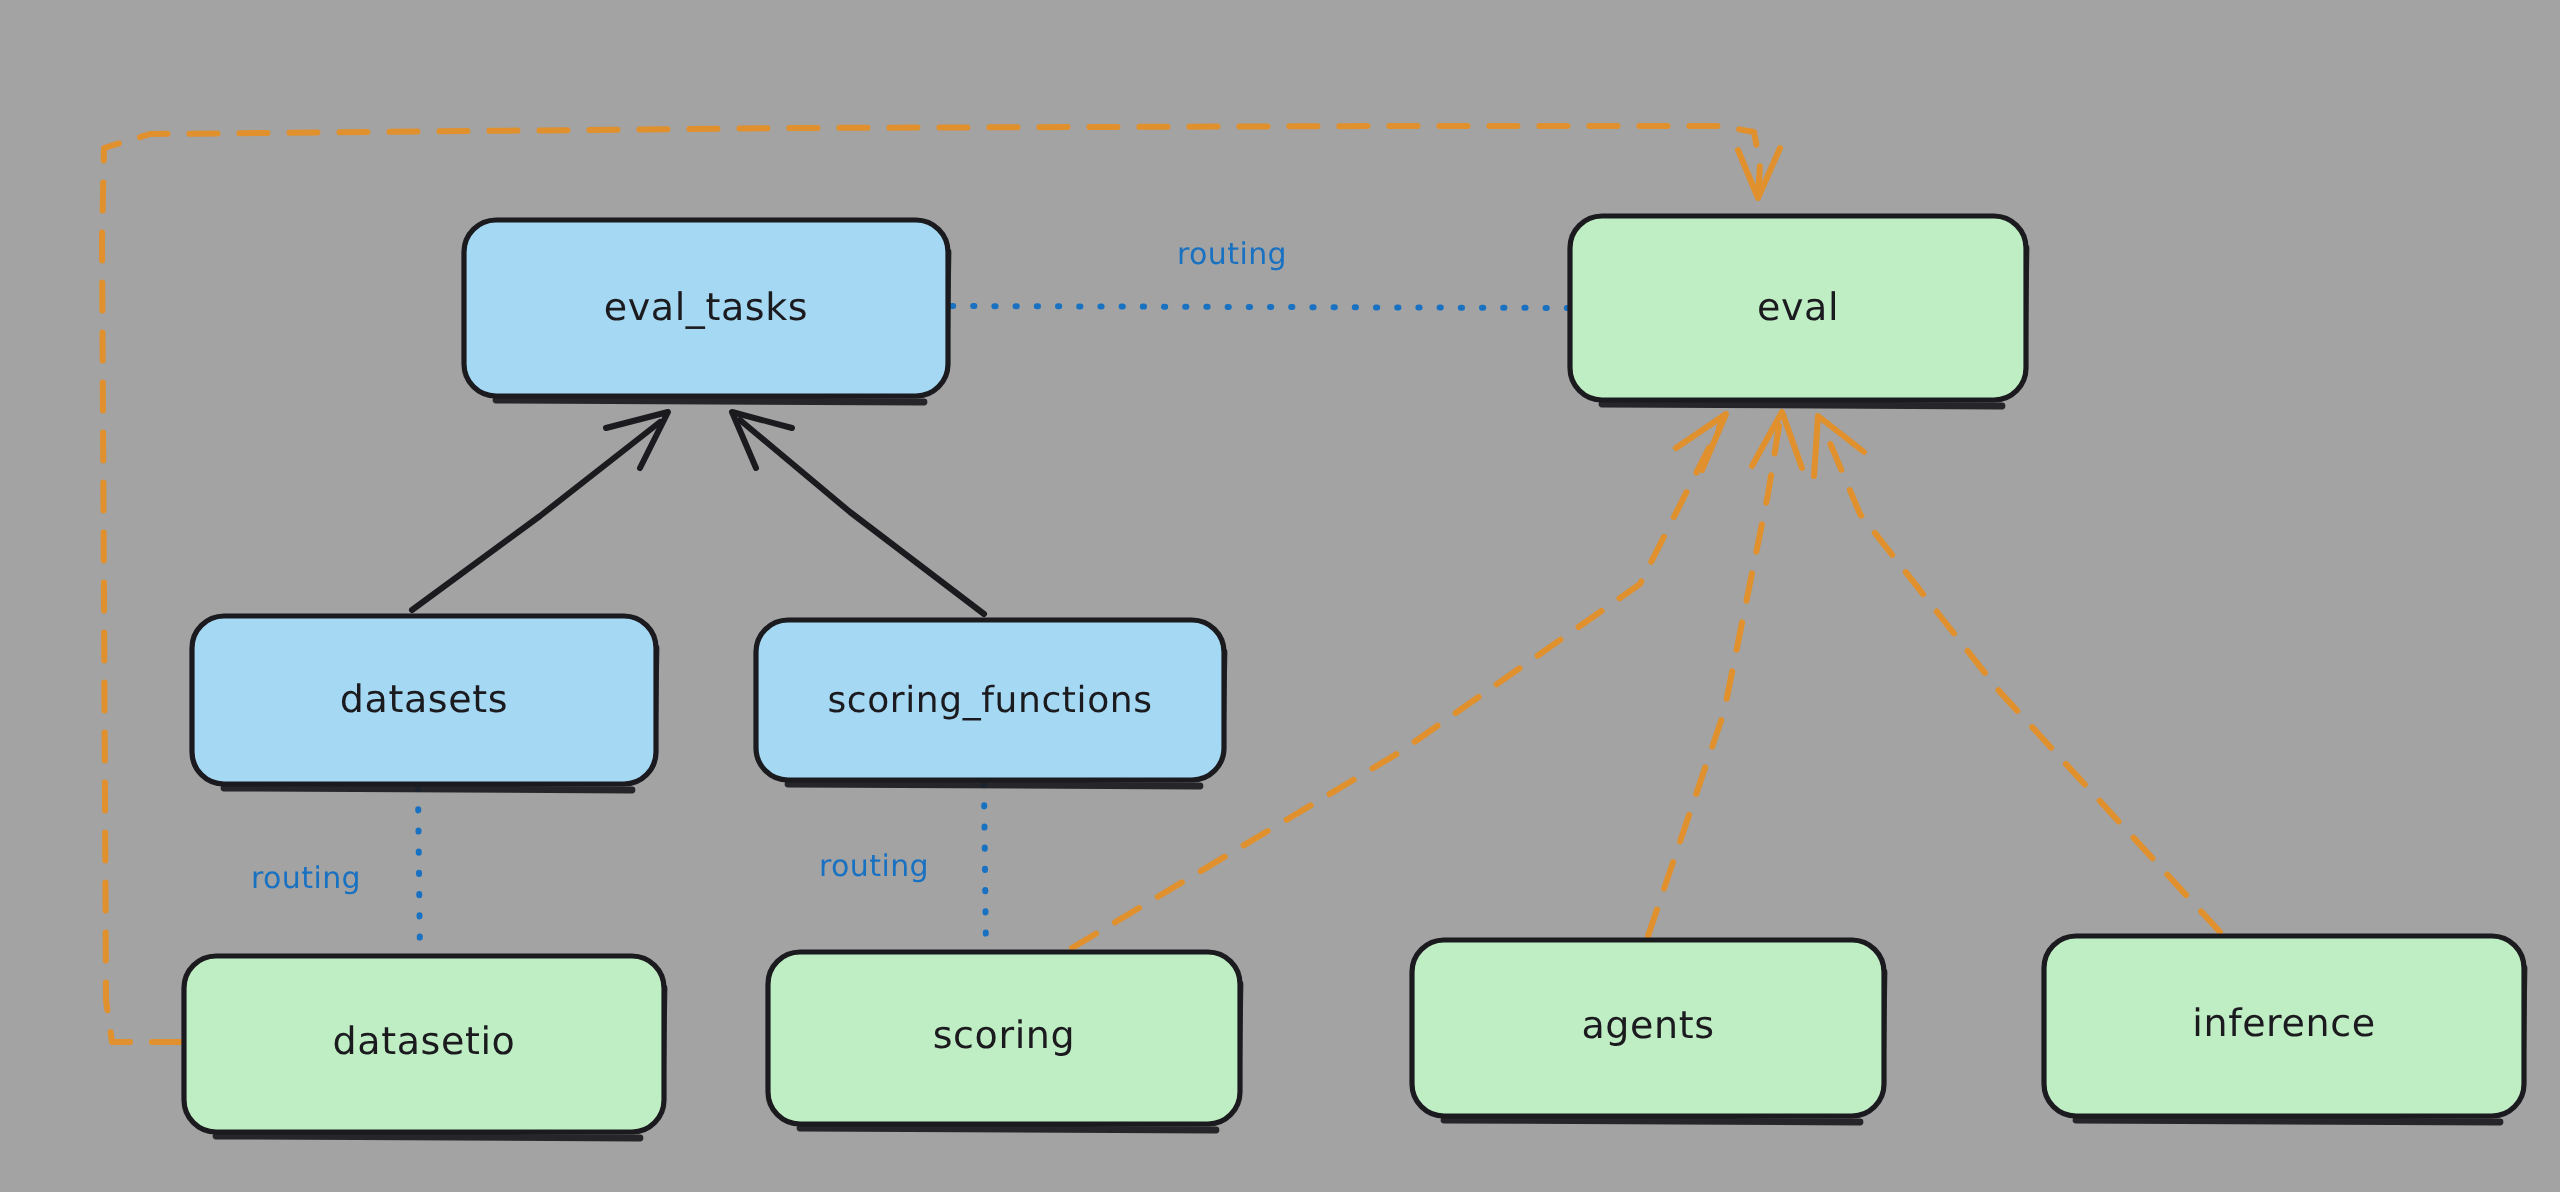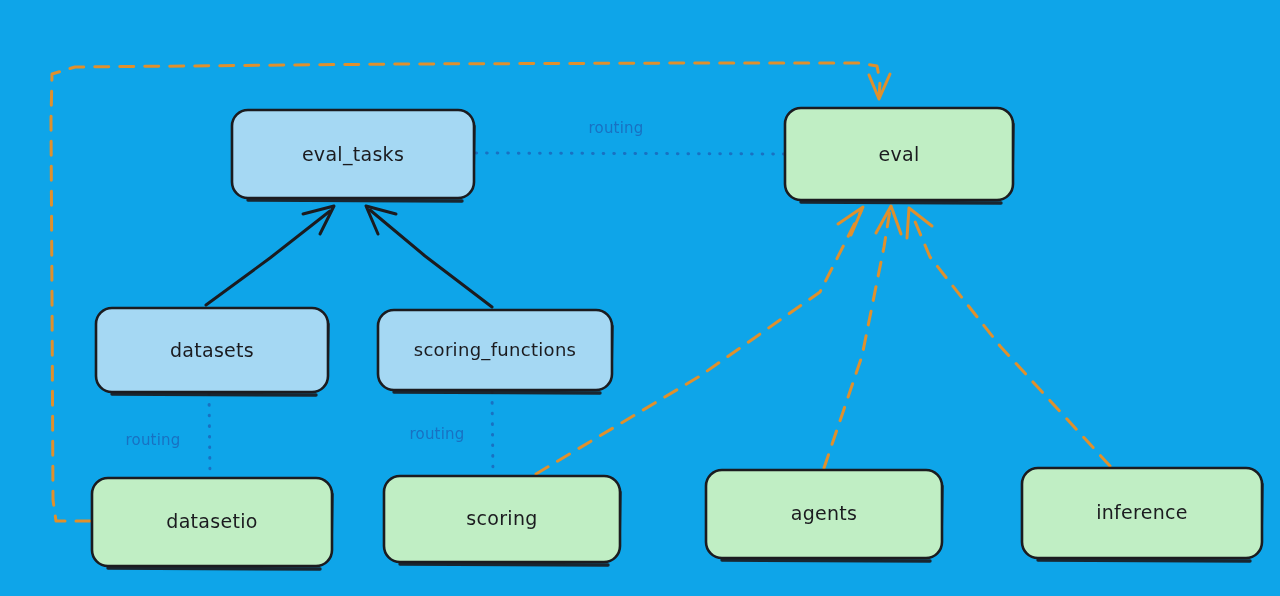--- a/index.html
+++ b/index.html
@@ -10,21 +10,21 @@
   body {
     width: 1280px;
     height: 596px;
     overflow: hidden;
     font-family: "DejaVu Sans", sans-serif;
   }
   #diagram-root {
     position: relative;
     width: 1280px;
     height: 596px;
-    background: #0ea5e9;
+    background: #a3a3a3;
   }
   svg#diagram-svg {
     position: absolute;
     top: 0;
     left: 0;
     width: 1280px;
     height: 596px;
     display: block;
   }
   .node-label {

